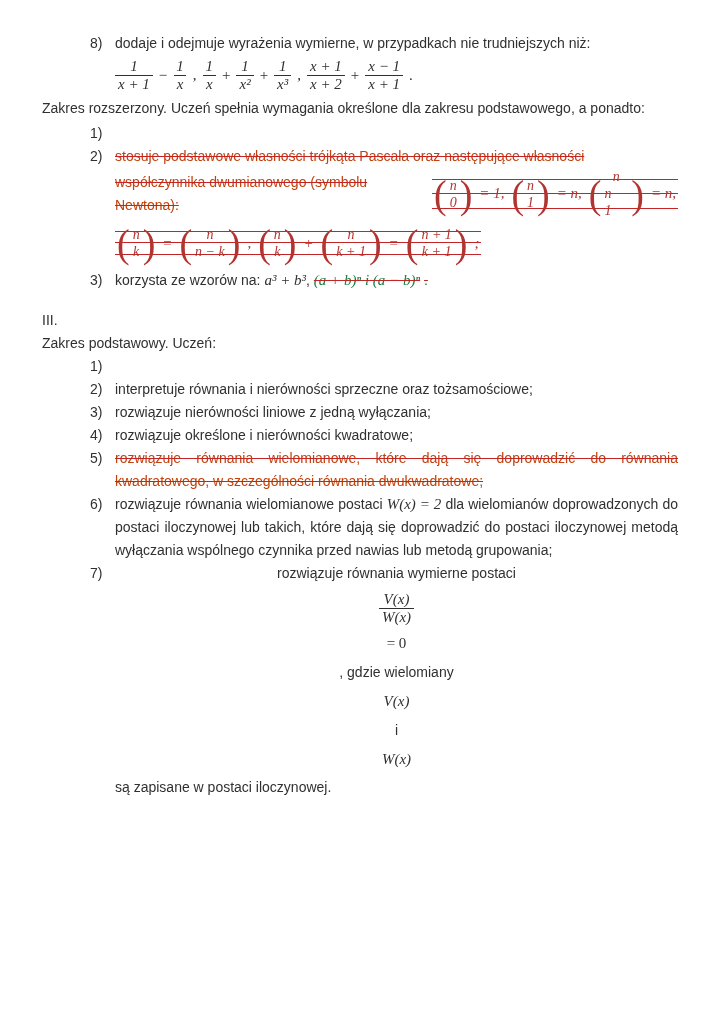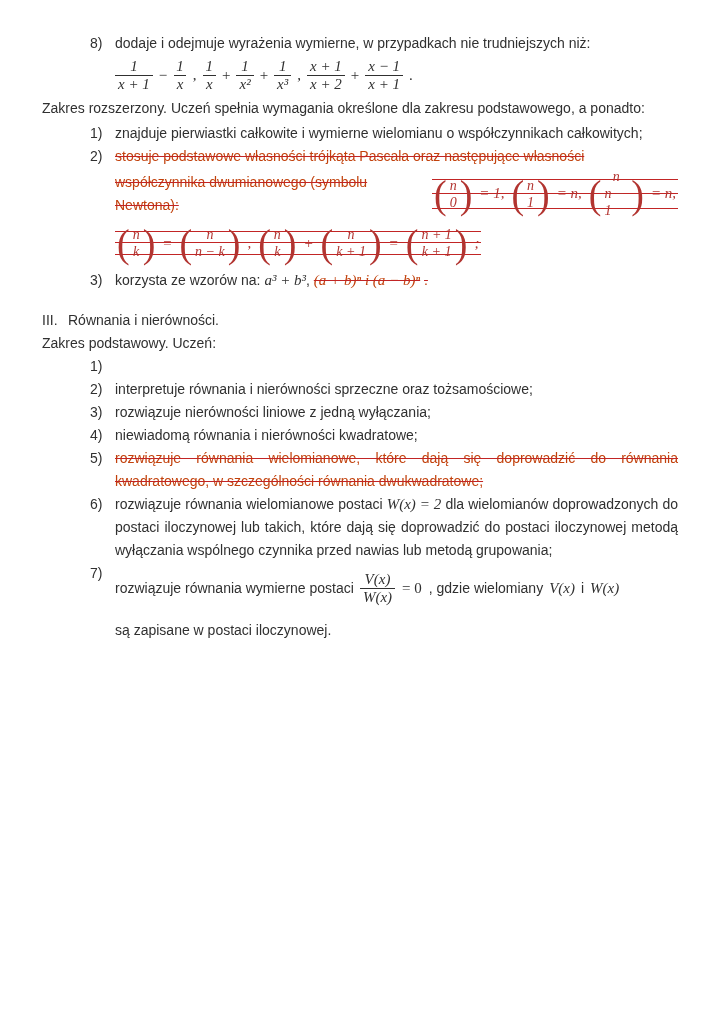--- a/index.html
+++ b/index.html
@@ -30,22 +30,22 @@
     padding:0 2px; }
   .binom { display:inline-flex; align-items:center; line-height:1; }
   .bp { font-family:"Liberation Serif","DejaVu Serif",serif; font-style:normal; font-size:38px; font-weight:300;
         color:#b23430; transform:scaleY(1.05); line-height:40px; }
   .bstack { display:inline-flex; flex-direction:column; align-items:center; padding:0 3px;
             font-family:"Liberation Serif","DejaVu Serif",serif; font-style:italic; font-size:14px; line-height:17px; color:#b23430; }
   .conn { font-family:"Liberation Serif","DejaVu Serif",serif; font-style:italic; font-size:15px; color:#b23430; white-space:nowrap; }
   .formula-line { display:flex; align-items:center; min-height:48px; }
   .sec-head { display:flex; margin-top:17px; }
   .sec-head .rn { flex:0 0 26px; }
-  .inlinemath-struck { text-decoration:line-through; text-decoration-color:#c22525; text-decoration-thickness:1.4px; color:#c2410c; }
-  .i7row { display:flex; align-items:center; gap:6px; white-space:nowrap; min-height:52px; }
+  .inlinemath-struck { text-decoration:line-through; text-decoration-color:#c22525; text-decoration-thickness:1.4px; color:#15803d; }
+  .i7row { display:flex; align-items:center; gap:6px; white-space:nowrap; min-height:52px;flex-direction:column; }
   .gap-b { margin-top:2px; }
 </style>
 </head>
 <body>
 
 <div class="page">
 
   <div class="li">
     <span class="num">8)</span>
     <div class="body">
@@ -87,21 +87,20 @@
           </span>
         <span class="mop">.</span>
       </div>
     </div>
   </div>
 
   <div class="just">Zakres rozszerzony. Uczeń spełnia wymagania określone dla zakresu podstawowego, a ponadto:</div>
 
   <div class="li gap-b">
     <span class="num">1)</span>
-    <div class="body just">znajduje pierwiastki całkowite i wymierne wielomianu o współczynnikach całkowitych;</div>
   </div>
 
   <div class="li">
     <span class="num">2)</span>
     <div class="body">
       <div class="just struck">stosuje podstawowe własności trójkąta Pascala oraz następujące własności</div>
       <div class="formula-line">
         <span class="struck">współczynnika dwumianowego (symbolu Newtona):</span>
         <span style="width:6px"></span>
         <span class="fstruck">
@@ -191,38 +190,37 @@
     <div class="body">
       <span>korzysta ze wzorów na:</span>
       <span class="m">a³ + b³</span><span>,</span>
       <span class="m inlinemath-struck">(a + b)ⁿ i (a − b)ⁿ</span>
       <span class="inlinemath-struck">.</span>
     </div>
   </div>
 
   <div class="sec-head">
     <span class="rn">III.</span>
-    <span>Równania i nierówności.</span>
   </div>
   <div>Zakres podstawowy. Uczeń:</div>
 
   <div class="li">
     <span class="num">1)</span>
   </div>
   <div class="li">
     <span class="num">2)</span>
     <div class="body">interpretuje równania i nierówności sprzeczne oraz tożsamościowe;</div>
   </div>
   <div class="li">
     <span class="num">3)</span>
     <div class="body">rozwiązuje nierówności liniowe z jedną wyłączania;</div>
   </div>
   <div class="li">
     <span class="num">4)</span>
-    <div class="body">niewiadomą równania i nierówności kwadratowe;</div>
+    <div class="body">rozwiązuje określone i nierówności kwadratowe;</div>
   </div>
 
   <div class="li">
     <span class="num">5)</span>
     <div class="body just struck">rozwiązuje równania wielomianowe, które dają się doprowadzić do równania kwadratowego, w szczególności równania dwukwadratowe;</div>
   </div>
 
   <div class="li">
     <span class="num">6)</span>
     <div class="body just">

